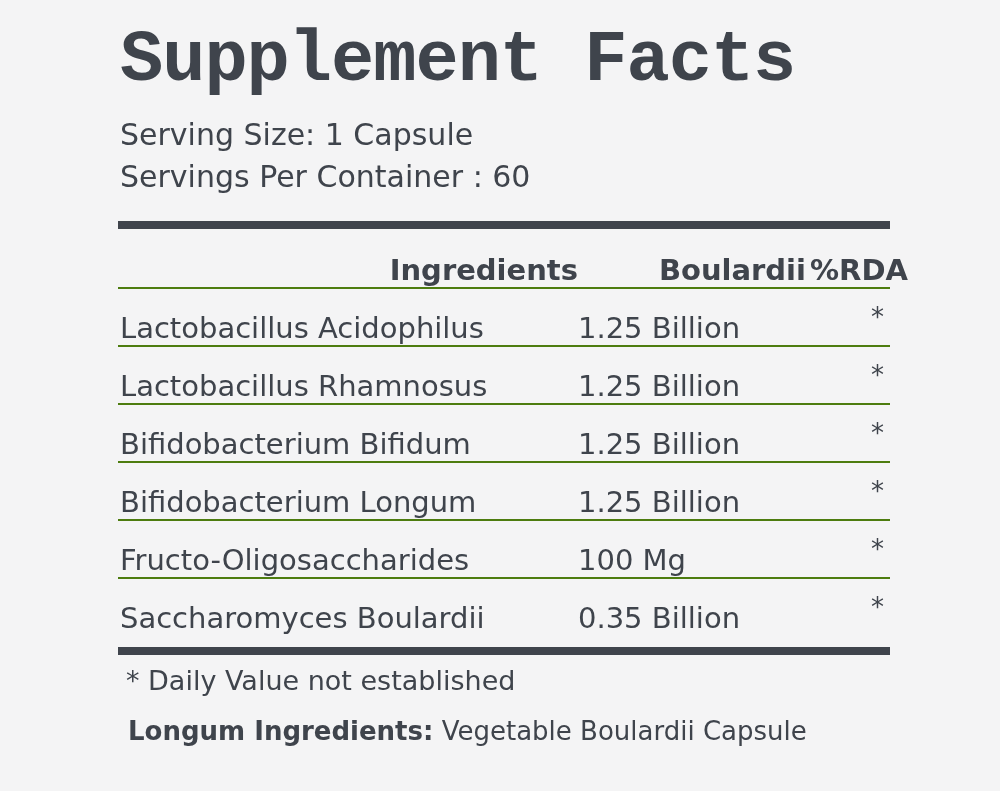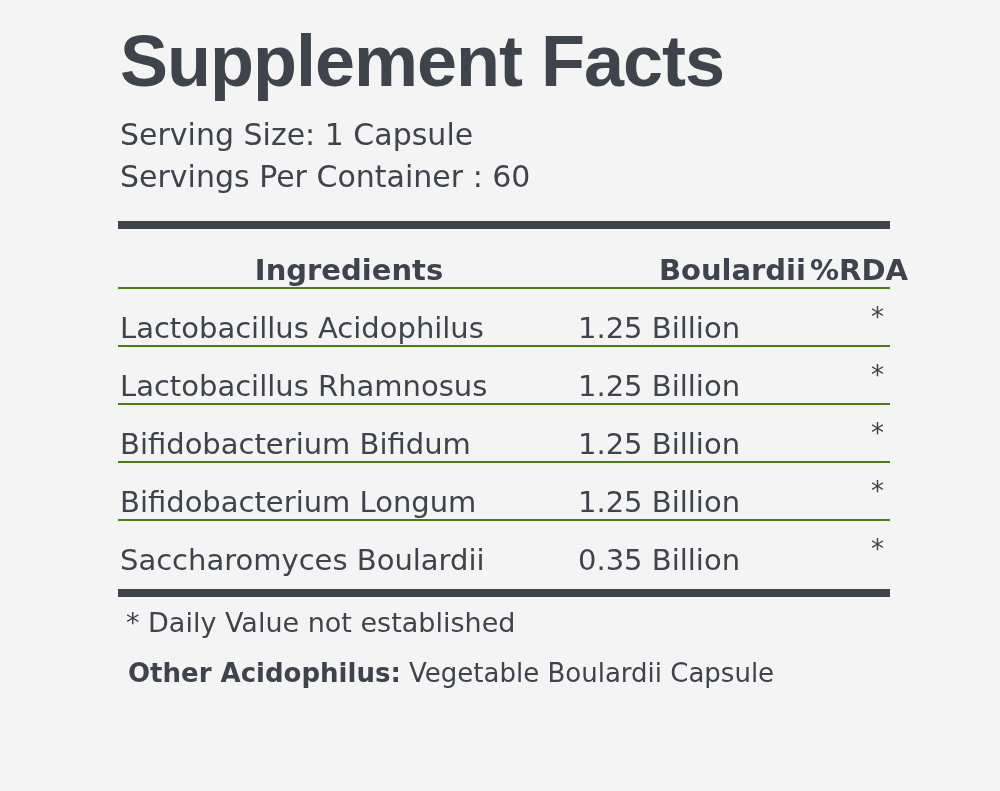--- a/index.html
+++ b/index.html
@@ -14,21 +14,21 @@
     color: #3f444c;
     overflow: hidden;
   }
   .panel {
     position: absolute;
     left: 118px;
     top: 24px;
     width: 772px;
   }
   .title {
-    font-family: Liberation Sans, sans-serif;
+    font-family: Liberation Mono, monospace;
     font-size: 72px;
     font-weight: bold;
     letter-spacing: -1px;
     color: #3f444c;
     line-height: 1.05;
     margin: 0 0 14px 2px;
   }
   .serving-line {
     font-size: 30px;
     line-height: 1.42;
@@ -54,21 +54,21 @@
   .col-qty { width: 232px; }
   .col-rda { width: 80px; }
 
   .head-row th {
     font-size: 29px;
     font-weight: bold;
     color: #3f444c;
     height: 58px;
     padding-top: 8px;
   }
-  .head-row .th-ing { text-align: center; padding-left: 2px; }
+  .head-row .th-ing { text-align: right; padding-left: 2px; }
   .head-row .th-qty { text-align: right; padding-right: 4px; }
   .head-row .th-rda { text-align: right; padding-right: 2px; }
 
   .data-row td {
     font-size: 29px;
     height: 56px;
     border-top: 2px solid #4d7c0f;
     color: #3f444c;
   }
   .data-row td.c-ing { text-align: left; padding-left: 2px; }
@@ -135,29 +135,34 @@
         <td class="c-ing">Bifidobacterium Bifidum</td>
         <td class="c-qty">1.25 Billion</td>
         <td class="c-rda">*</td>
       </tr>
       <tr class="data-row">
         <td class="c-ing">Bifidobacterium Longum</td>
         <td class="c-qty">1.25 Billion</td>
         <td class="c-rda">*</td>
       </tr>
       <tr class="data-row">
+        <td class="c-ing">Fructo-Oligosaccharides</td>
+        <td class="c-qty">100 Mg</td>
+        <td class="c-rda">*</td>
+      </tr>
+      <tr class="data-row">
         <td class="c-ing">Saccharomyces Boulardii</td>
         <td class="c-qty">0.35 Billion</td>
         <td class="c-rda">*</td>
       </tr>
     </tbody>
   </table>
 
   <div class="rule-thick" style="margin-top:12px"></div>
 
   <div class="footnote">* Daily Value not established</div>
 
   <div class="other">
-    <b>Other Acidophilus:</b>
+    <b>Longum Ingredients:</b>
     <span>Vegetable Boulardii Capsule</span>
   </div>
 
 </div>
 
 </body></html>

